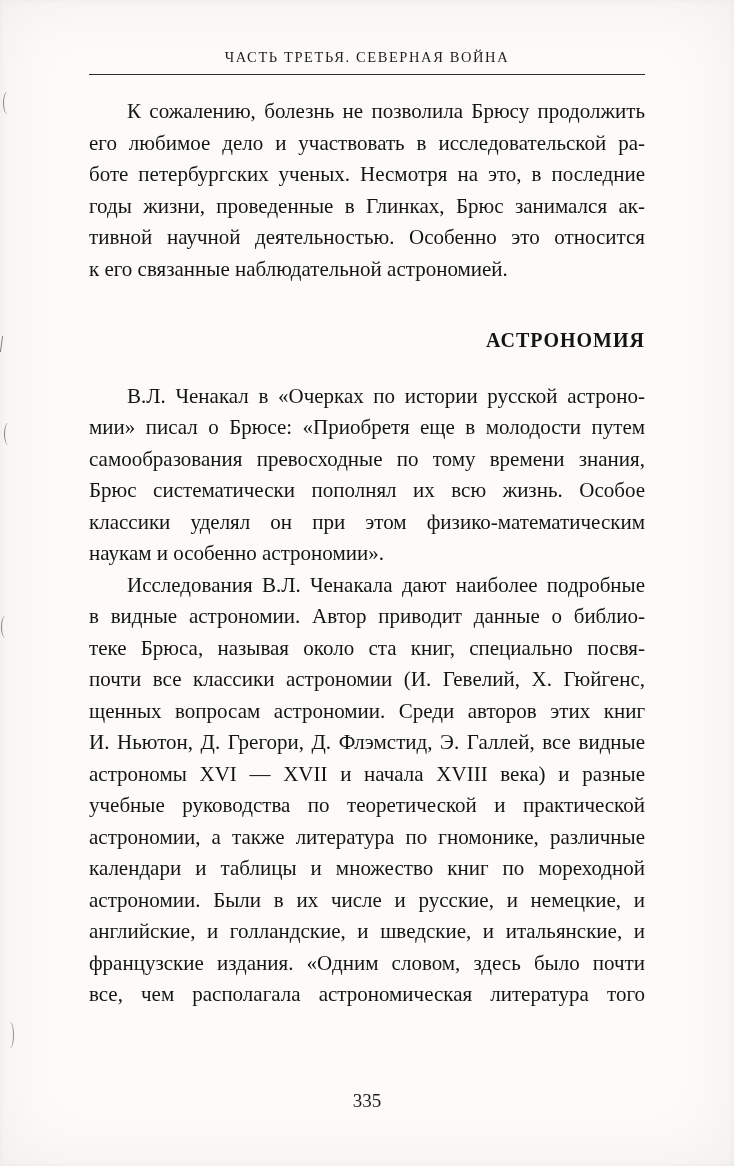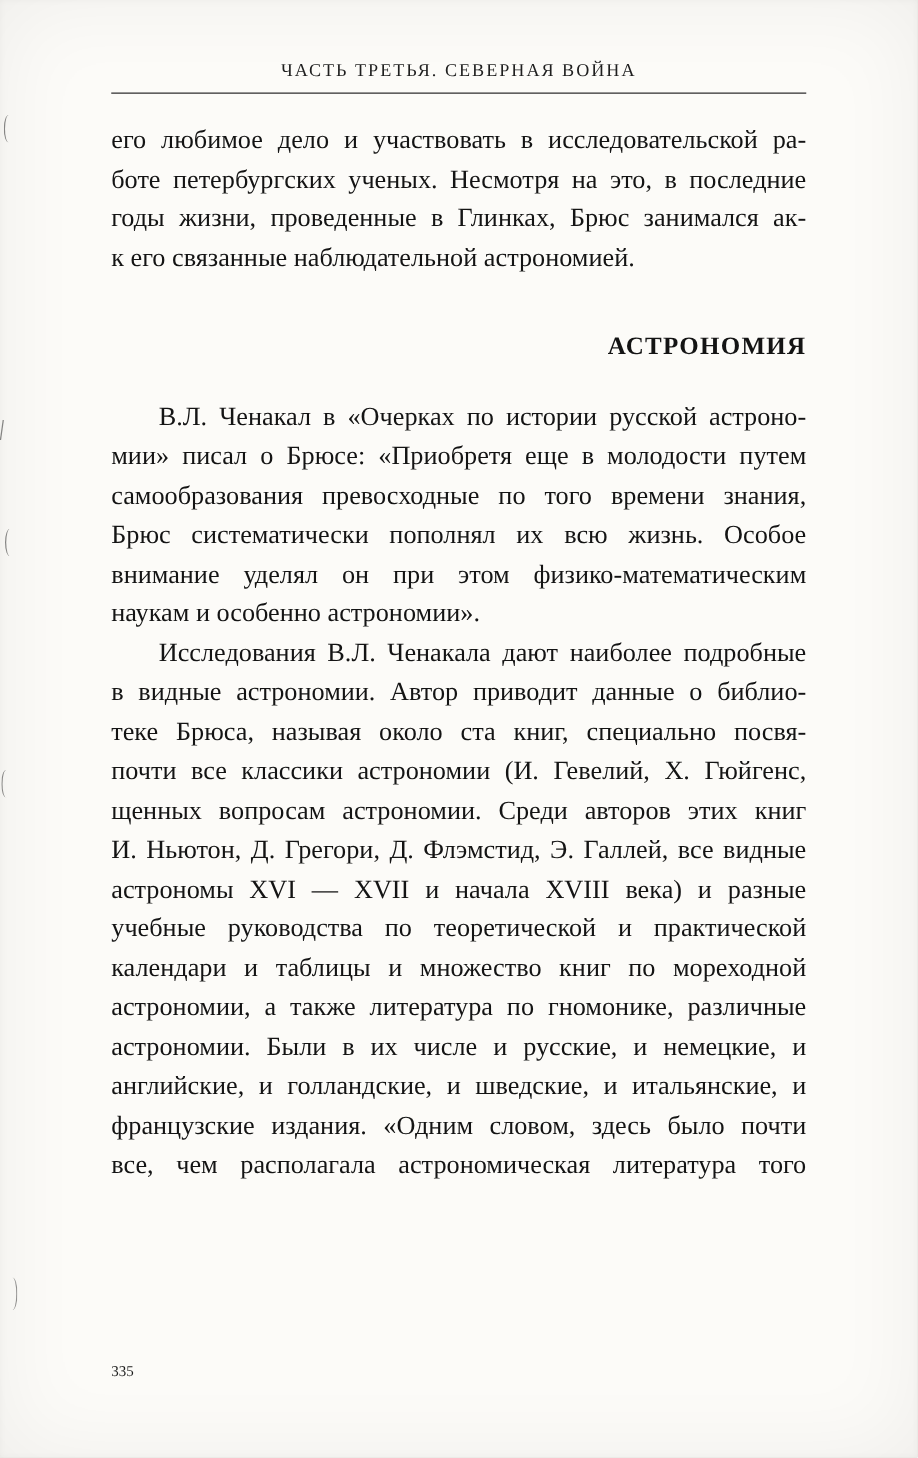--- a/index.html
+++ b/index.html
@@ -57,21 +57,22 @@
     font-weight: bold;
     font-size: 20px;
     letter-spacing: 1px;
     margin: 40px 0 24px 0;
   }
   .page-number {
     position: absolute;
     top: 1090px;
     left: 89px;
     width: 556px;
-    font-size: 12px;
+    text-align: center;
+    font-size: 19px;
     color: #1c1c1c;
   }
   
   .scan-mark {
     position: absolute;
     width: 7px;
     height: 22px;
     border-left: 1.6px solid rgba(40,40,40,0.55);
     border-radius: 50% 0 0 50%;
     pointer-events: none;
@@ -86,45 +87,47 @@
 <body>
 
 <div class="page">
 
   <div class="running-header">ЧАСТЬ ТРЕТЬЯ. СЕВЕРНАЯ ВОЙНА</div>
 
   <div class="header-rule"></div>
 
   <div class="text-column">
       <div class="paragraph">
+        <div class="line first">К сожалению, болезнь не позволила Брюсу продолжить</div>
         <div class="line">его любимое дело и участвовать в исследовательской ра-</div>
         <div class="line">боте петербургских ученых. Несмотря на это, в последние</div>
         <div class="line">годы жизни, проведенные в Глинках, Брюс занимался ак-</div>
+        <div class="line">тивной научной деятельностью. Особенно это относится</div>
         <div class="line last">к его связанные наблюдательной астрономией.</div>
       </div>
       <div class="section-heading">АСТРОНОМИЯ</div>
       <div class="paragraph">
         <div class="line first">В.Л. Ченакал в «Очерках по истории русской астроно-</div>
         <div class="line">мии» писал о Брюсе: «Приобретя еще в молодости путем</div>
-        <div class="line">самообразования превосходные по того времени знания,</div>
+        <div class="line">самообразования превосходные по тому времени знания,</div>
         <div class="line">Брюс систематически пополнял их всю жизнь. Особое</div>
-        <div class="line">внимание уделял он при этом физико-математическим</div>
+        <div class="line">классики уделял он при этом физико-математическим</div>
         <div class="line last">наукам и особенно астрономии».</div>
       </div>
       <div class="paragraph">
         <div class="line first">Исследования В.Л. Ченакала дают наиболее подробные</div>
         <div class="line">в видные астрономии. Автор приводит данные о библио-</div>
         <div class="line">теке Брюса, называя около ста книг, специально посвя-</div>
         <div class="line">почти все классики астрономии (И. Гевелий, Х. Гюйгенс,</div>
         <div class="line">щенных вопросам астрономии. Среди авторов этих книг</div>
         <div class="line">И. Ньютон, Д. Грегори, Д. Флэмстид, Э. Галлей, все видные</div>
         <div class="line">астрономы XVI — XVII и начала XVIII века) и разные</div>
         <div class="line">учебные руководства по теоретической и практической</div>
+        <div class="line">астрономии, а также литература по гномонике, различные</div>
         <div class="line">календари и таблицы и множество книг по мореходной</div>
-        <div class="line">астрономии, а также литература по гномонике, различные</div>
         <div class="line">астрономии. Были в их числе и русские, и немецкие, и</div>
         <div class="line">английские, и голландские, и шведские, и итальянские, и</div>
         <div class="line">французские издания. «Одним словом, здесь было почти</div>
         <div class="line">все, чем располагала астрономическая литература того</div>
       </div>
     </div>
 
   <div class="page-number">335</div>
 
   <div class="scan-mark m1"></div>

